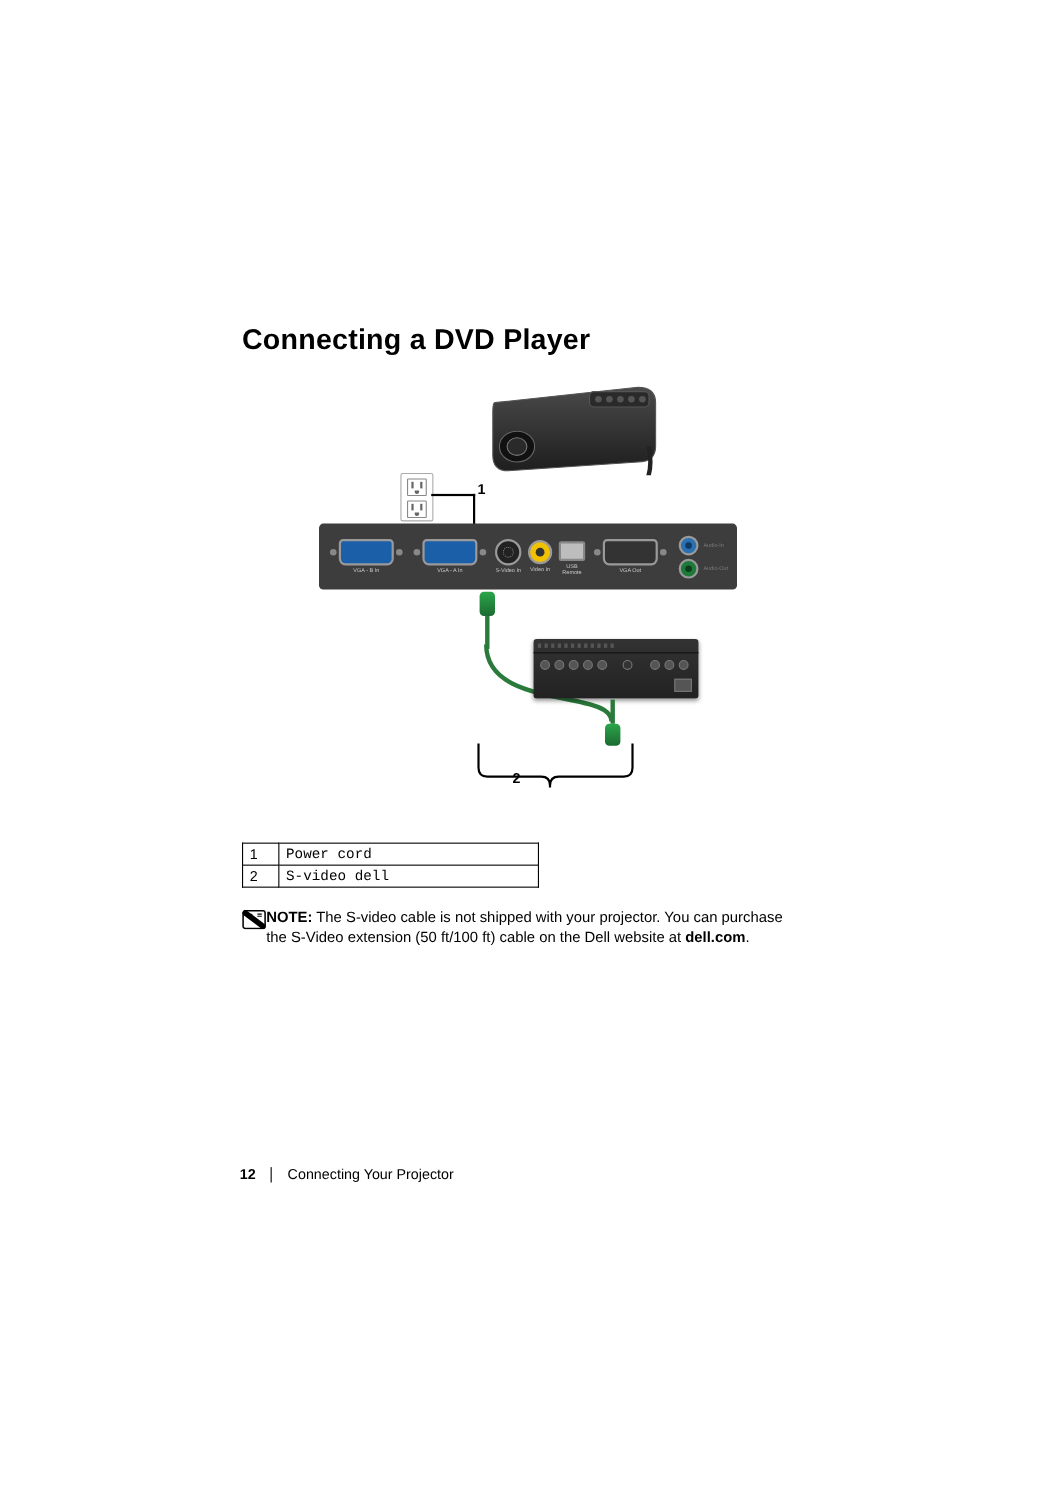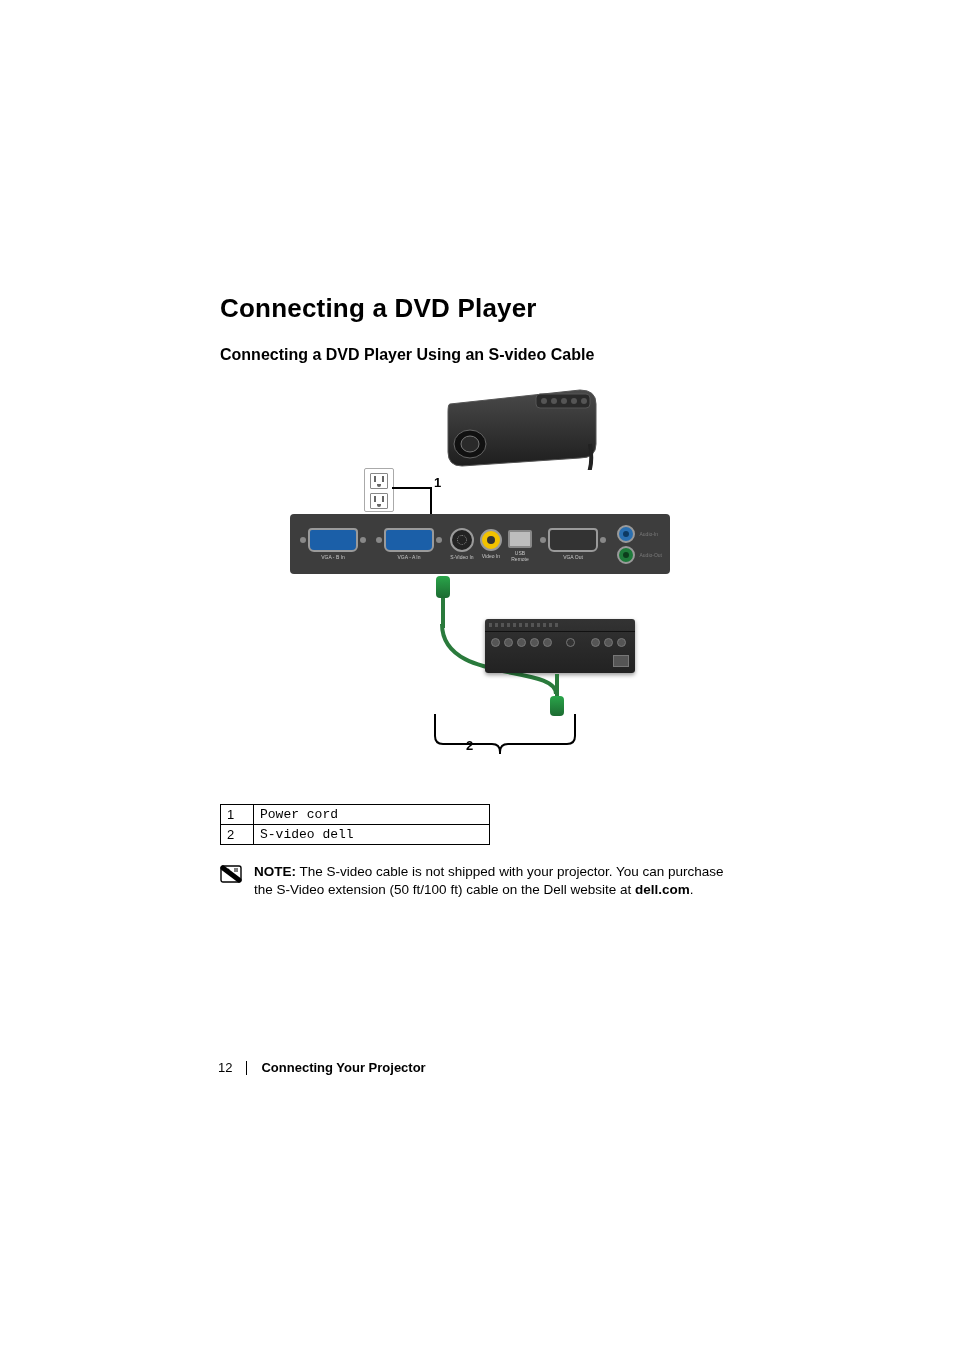--- a/index.html
+++ b/index.html
@@ -357,21 +357,20 @@
     width: 20px;
     font-family: Arial, sans-serif;
   }
   .legend td.lbl {
     font-family: Liberation Mono, monospace;
   }
 
   
   .note-block {
     display: flex;
-    gap: 12px;
     margin-top: 18px;
     width: 510px;
     align-items: flex-start;
   }
   .note-icon {
     width: 22px;
     height: 18px;
     flex: 0 0 22px;
     margin-top: 2px;
   }
@@ -386,38 +385,37 @@
   
   .footer {
     position: absolute;
     left: 218px;
     top: 1060px;
     display: flex;
     align-items: center;
     font-family: Arial, Helvetica, sans-serif;
     font-size: 13px;
   }
-  .footer .pnum { font-weight: 400; margin-right: 14px; }
+  .footer .pnum { font-weight: 700; margin-right: 14px; }
   .footer .sep {
     width: 1px;
     height: 14px;
     background: #000;
     margin-right: 14px;
   }
-  .footer .ftext { font-weight: 700; }
+  .footer .ftext { font-weight: 400; }
 </style>
 </head>
 <body>
 
 <div class="page">
 
   <div class="content">
 
     <h2 class="section-heading">Connecting a DVD Player</h2>
-    <h3 class="sub-heading">Connecting a DVD Player Using an S-video Cable</h3>
 
     <div class="figure">
 
       <div class="projector">
         <svg viewBox="0 0 160 86" width="160" height="86">
           <defs>
             <linearGradient id="pg" x1="0" y1="0" x2="0" y2="1">
               <stop offset="0" stop-color="#4a4a4a"></stop>
               <stop offset="1" stop-color="#1e1e1e"></stop>
             </linearGradient>

